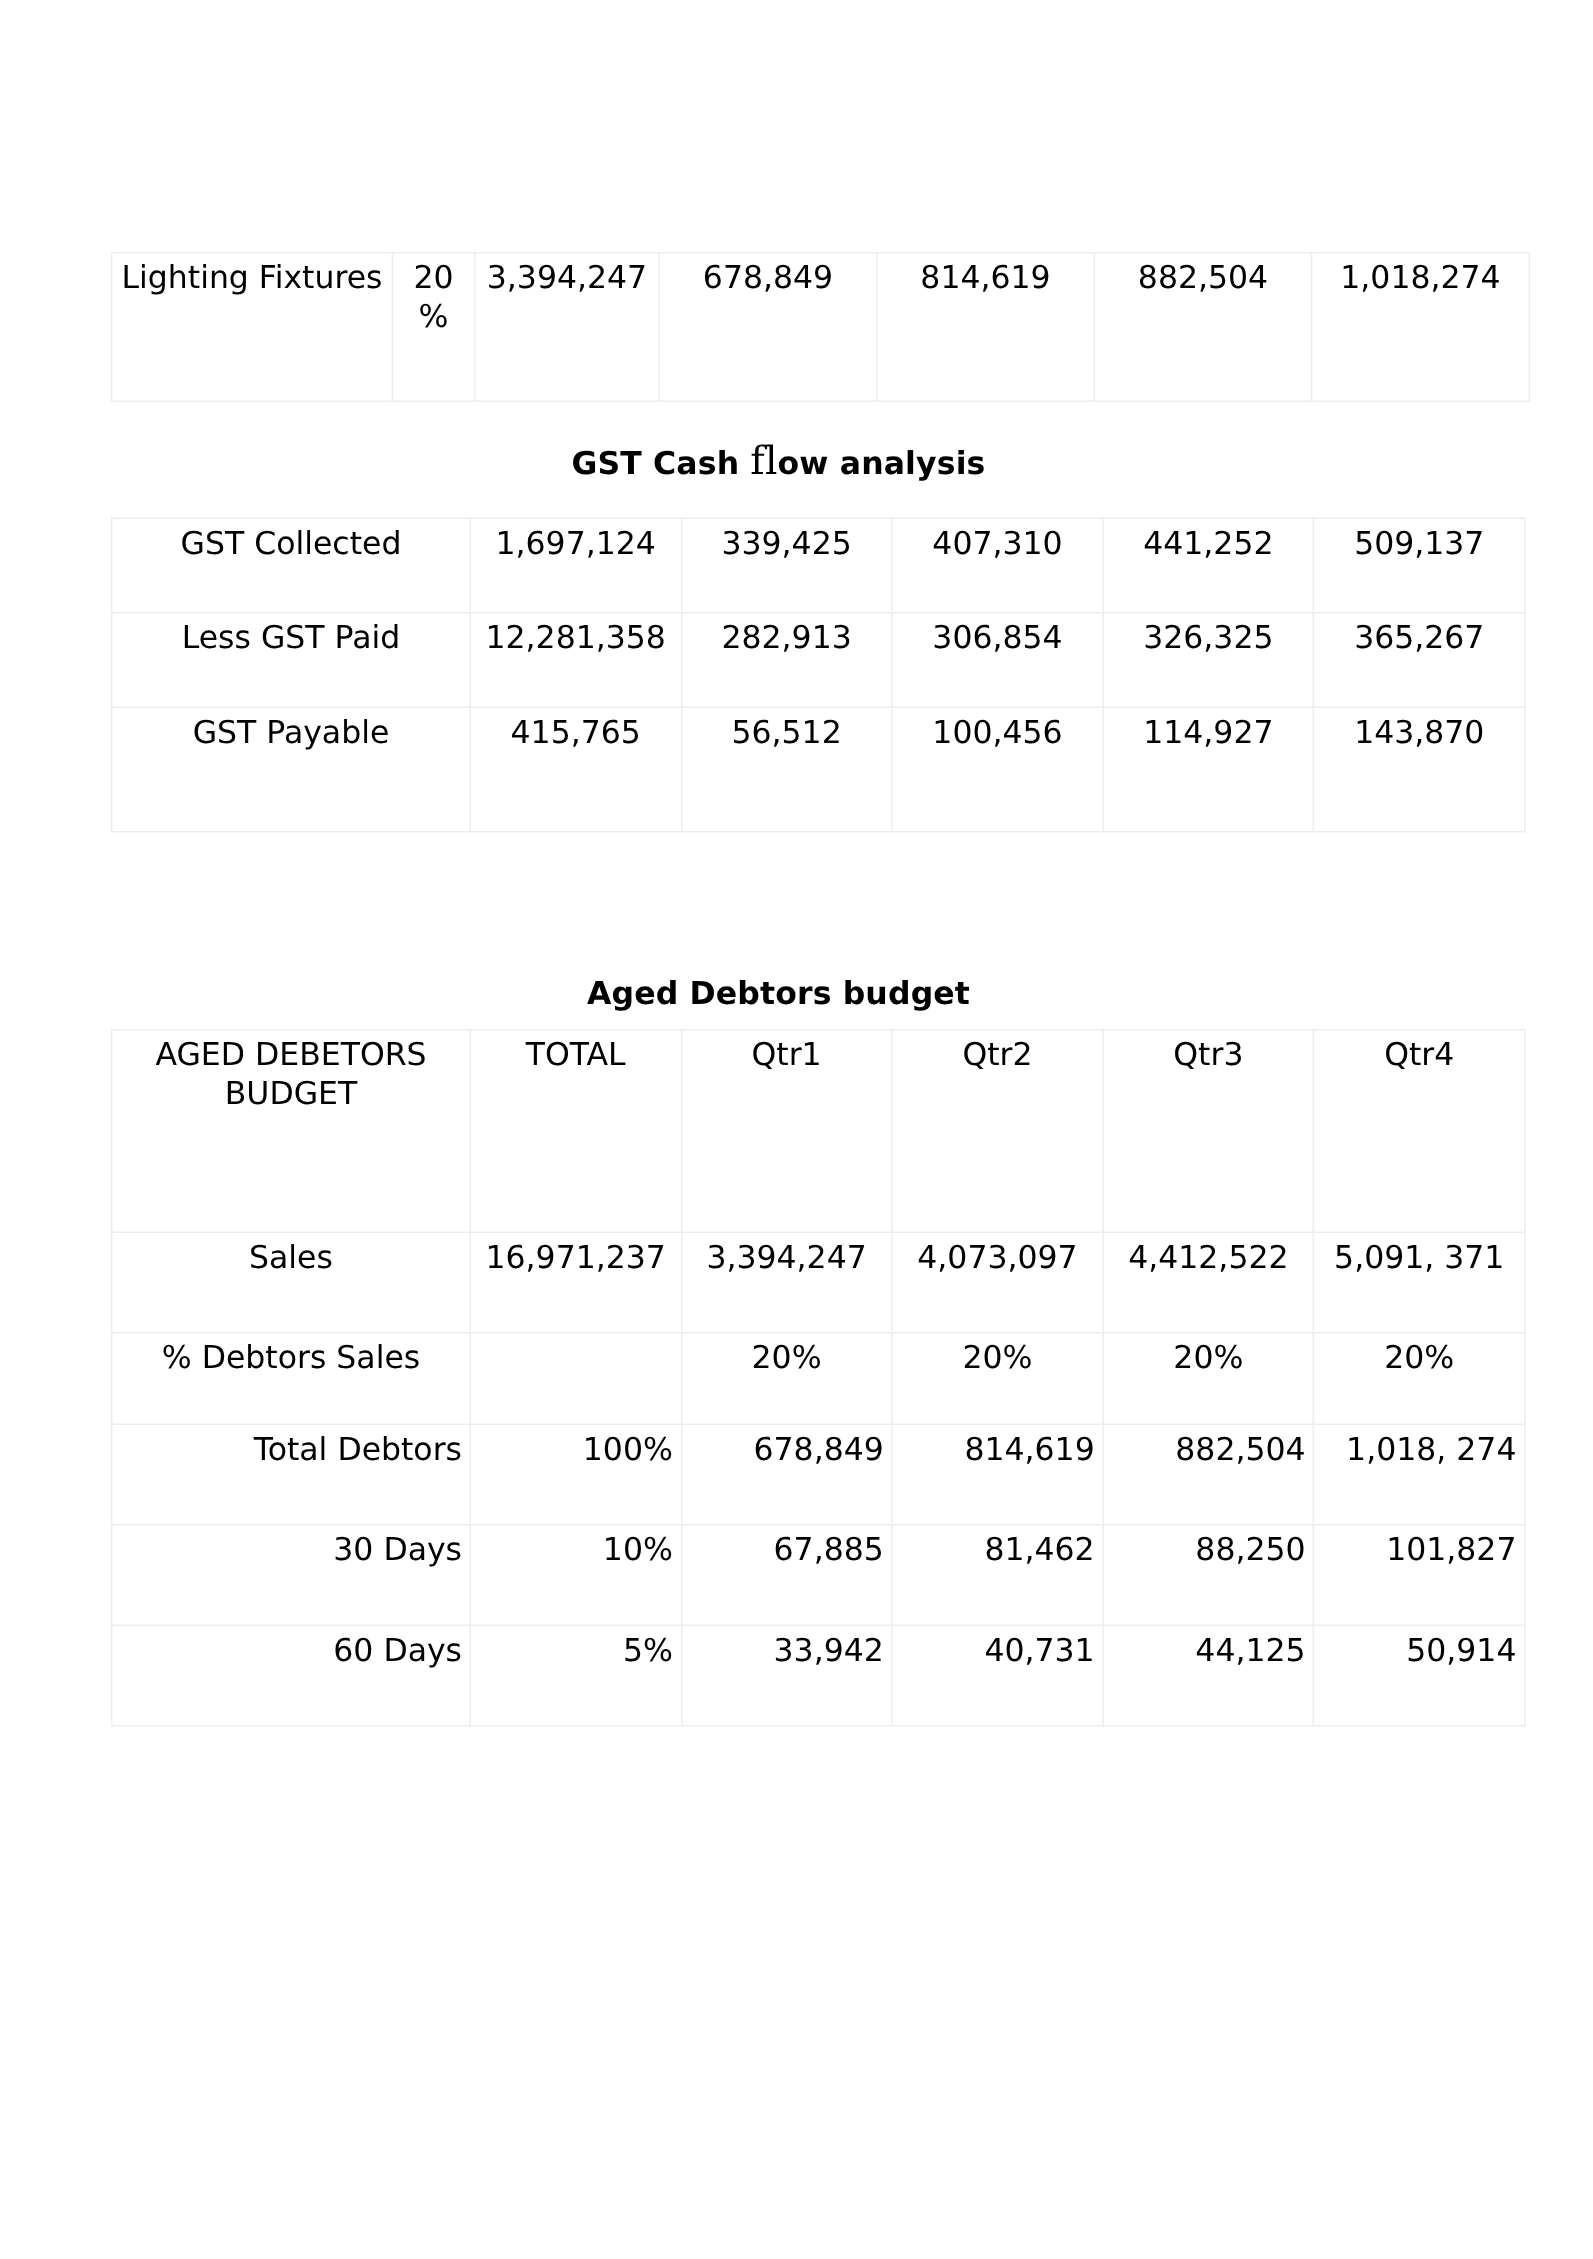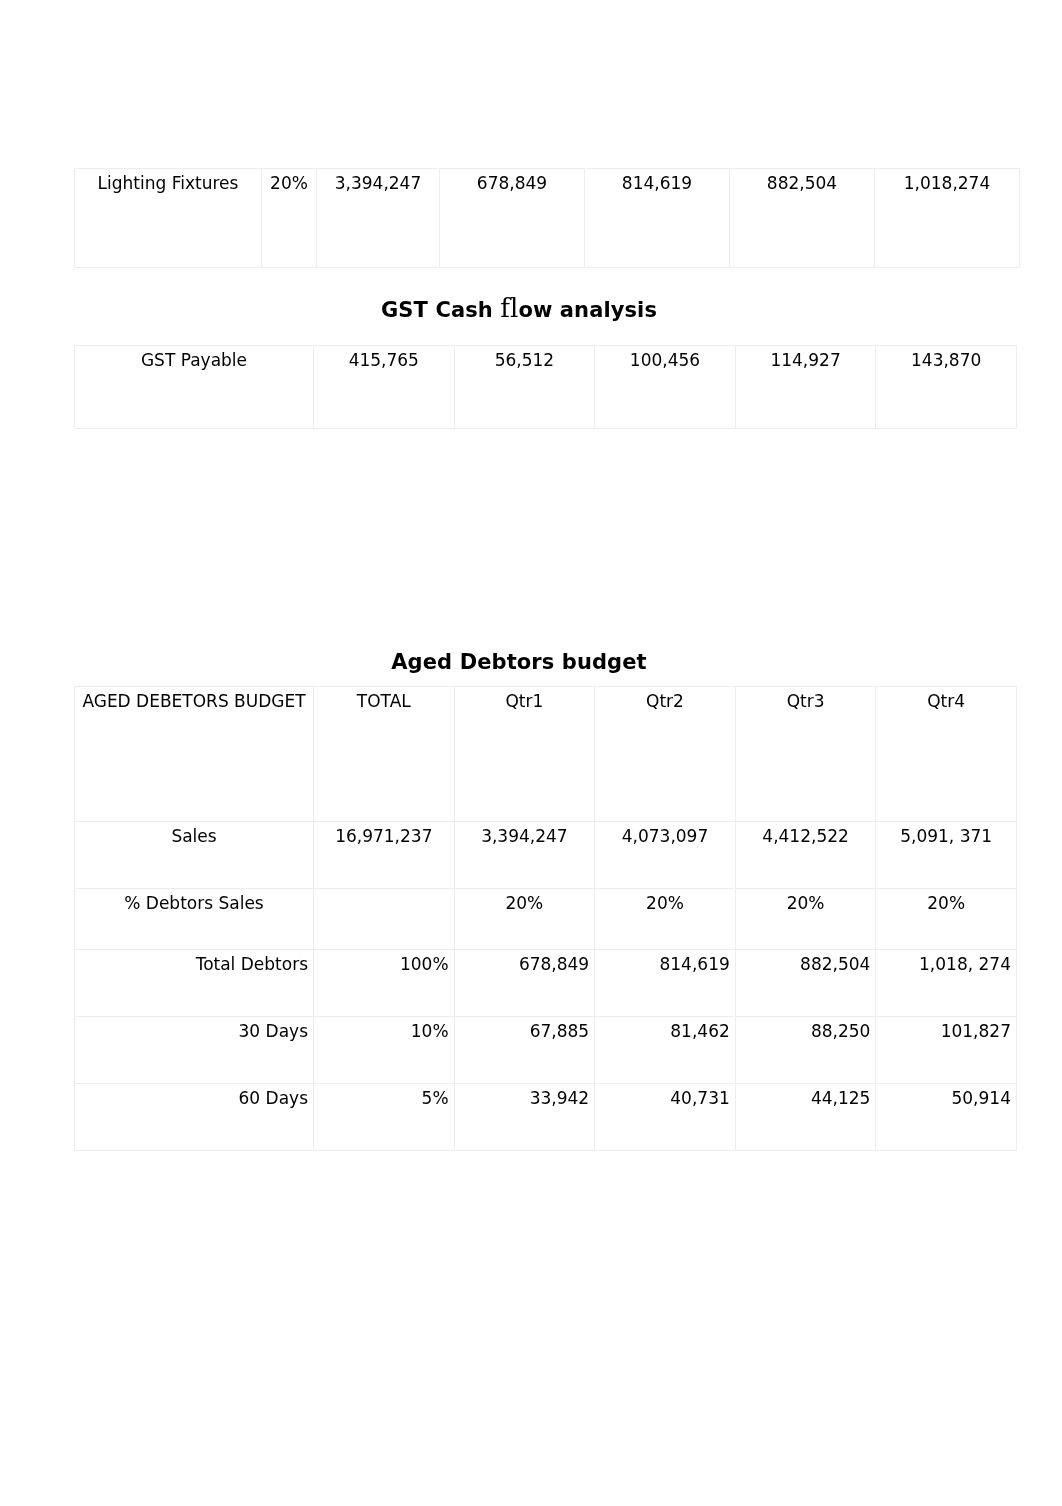--- a/index.html
+++ b/index.html
@@ -37,21 +37,21 @@
   .lig {
     font-family: "DejaVu Serif", "Liberation Serif", serif;
     font-weight: normal;
     font-size: 26px;
   }
 
   
   table.doc-table {
     border-collapse: collapse;
     table-layout: fixed;
-    font-size: 17px;
+    font-size: 21px;
     line-height: 1.22;
     color: #000;
   }
   table.doc-table td,
   table.doc-table th {
     border: 1px solid #ededed;
     text-align: center;
     vertical-align: top;
     font-weight: normal;
     padding: 4px 5px 4px 5px;
@@ -135,20 +135,36 @@
       </tr>
     </tbody>
   </table>
 
   <div class="section-title" id="title-gst-cash-flow">
     <span>GST Cash </span><span class="lig">fl</span><span>ow analysis</span>
   </div>
 
   <table class="doc-table" id="table-gst-cash-flow">
     <tbody id="gst-body">
+        <tr class="r-data">
+          <td class="c-label">GST Collected</td>
+          <td class="c-col">1,697,124</td>
+          <td class="c-col">339,425</td>
+          <td class="c-col">407,310</td>
+          <td class="c-col">441,252</td>
+          <td class="c-col">509,137</td>
+        </tr>
+        <tr class="r-data">
+          <td class="c-label">Less GST Paid</td>
+          <td class="c-col">12,281,358</td>
+          <td class="c-col">282,913</td>
+          <td class="c-col">306,854</td>
+          <td class="c-col">326,325</td>
+          <td class="c-col">365,267</td>
+        </tr>
         <tr class="r-data r-last">
           <td class="c-label">GST Payable</td>
           <td class="c-col">415,765</td>
           <td class="c-col">56,512</td>
           <td class="c-col">100,456</td>
           <td class="c-col">114,927</td>
           <td class="c-col">143,870</td>
         </tr>
       </tbody>
   </table>

